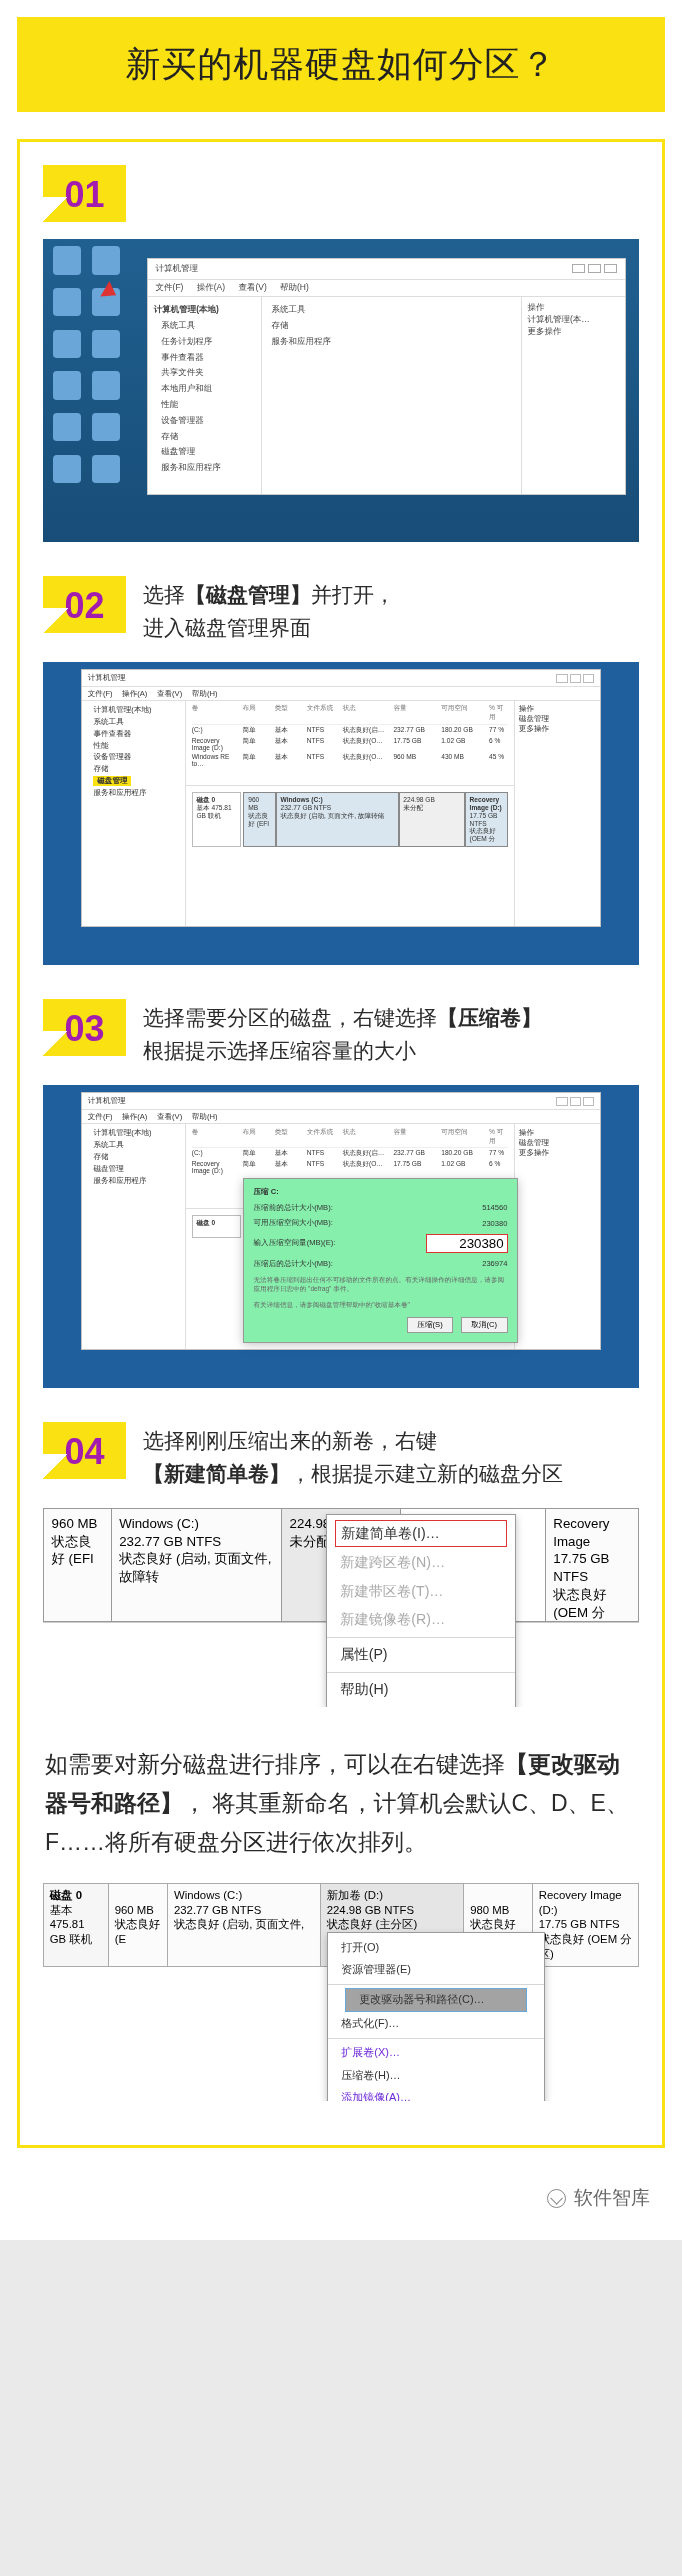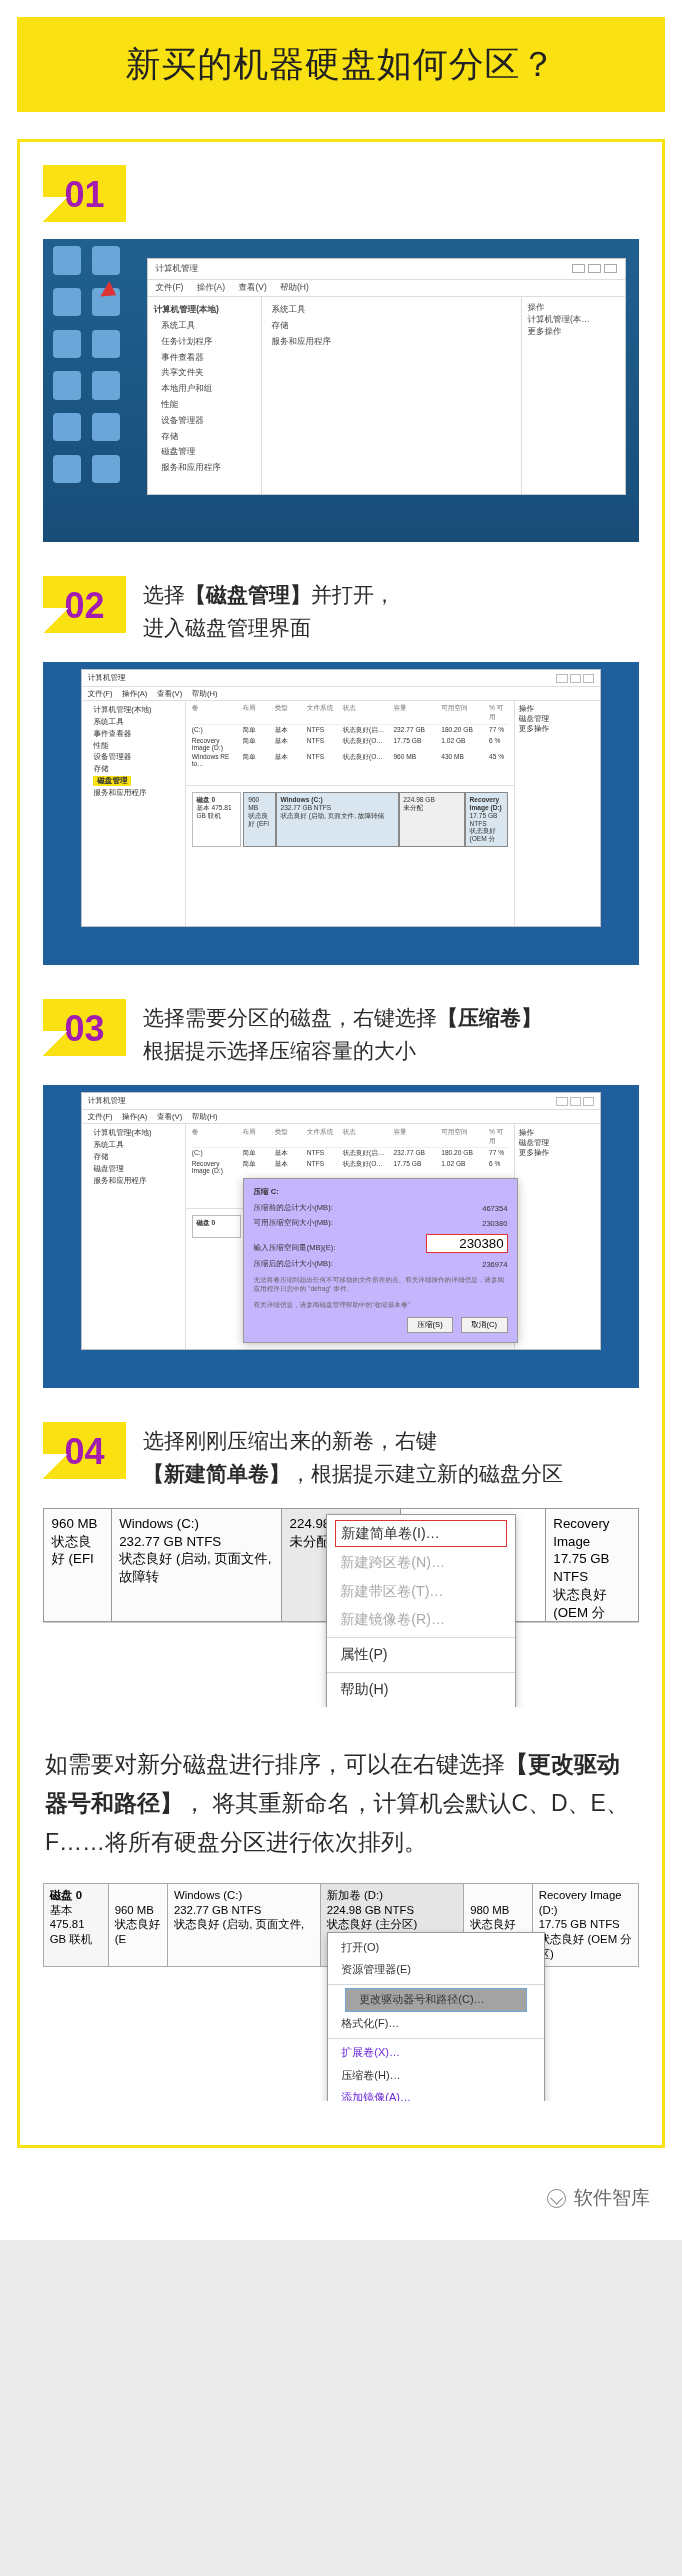--- a/index.html
+++ b/index.html
@@ -150,24 +150,24 @@
     line-height:1.2;}
   .win2 .graph .dbar{flex:1;display:flex;}
   .win2 .graph .part{border:0.9px solid #888;padding:2.8px 3.8px;font-size:6.6px;line-height:1.2;
     background:#d9e6ef;white-space:pre-line;}
   .win2 .rpan{width:85px;padding:3.8px;font-size:7.6px;}
   .side .highlight{background:#f9e112;display:inline-block;padding:0 3.8px;font-weight:700;}
 
   
   .shrink-dlg{
     position:absolute; left:161px; top:85px; width:275px;
-    background:#c4b5fd;border:0.9px solid #999;font-size:7.6px;padding:7.6px 9.5px 9.5px 9.5px;
+    background:#86efac;border:0.9px solid #999;font-size:7.6px;padding:7.6px 9.5px 9.5px 9.5px;
     box-shadow:0 1.9px 9.5px rgba(0,0,0,.25);
   }
-  .shrink-dlg .srow{display:flex;justify-content:space-between;align-items:flex-end;
+  .shrink-dlg .srow{display:flex;justify-content:space-between;align-items:center;
     margin:5.7px 0;}
   .shrink-dlg .srow.red input{width:82px;border:1.9px solid #d33;padding:0.9px 2.8px;text-align:right;}
   .shrink-dlg .srow span.v{min-width:82px;text-align:right;}
   .shrink-dlg .note{color:#666;font-size:6.6px;margin:7.6px 0;line-height:1.3;}
   .shrink-dlg .btns{display:flex;justify-content:flex-end;gap:7.6px;}
   .shrink-dlg .btns button{font-size:7.6px;padding:1.9px 9.5px;border:0.9px solid #999;
     background:#f2f2f2;}
 
   
   .strip4{position:absolute;inset:0;background:#fff;}
@@ -502,21 +502,21 @@
               <div>操作</div>
               <div>磁盘管理</div>
               <div>更多操作</div>
             </div>
           </div>
 
           <div class="shrink-dlg">
             <div style="font-weight:600;">压缩 C:</div>
             <div class="srow">
                 <span>压缩前的总计大小(MB):</span>
-                <span class="v">467354</span>
+                <span class="v">514560</span>
               </div>
             <div class="srow">
                 <span>可用压缩空间大小(MB):</span>
                 <span class="v">230380</span>
               </div>
             <div class="srow red">
                 <span>输入压缩空间量(MB)(E):</span>
               <input value="230380" style="">
               </div>
             <div class="srow">

